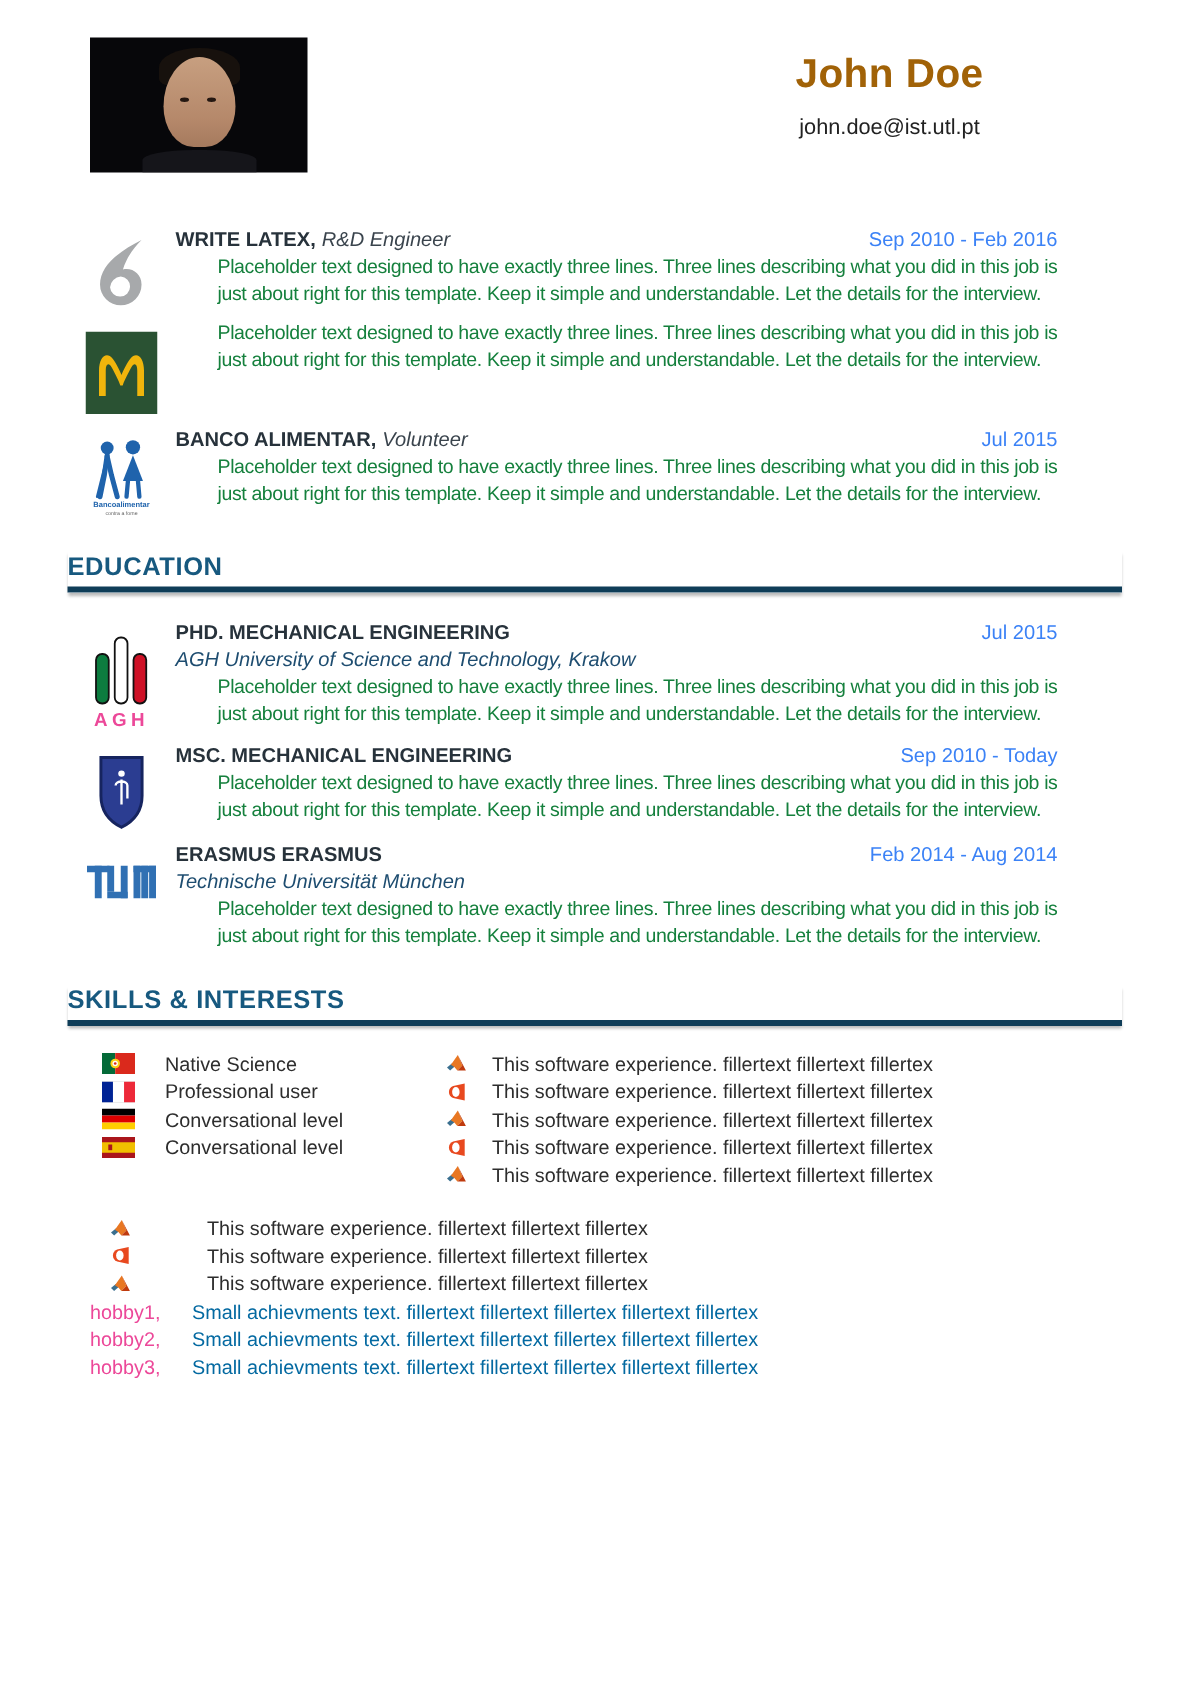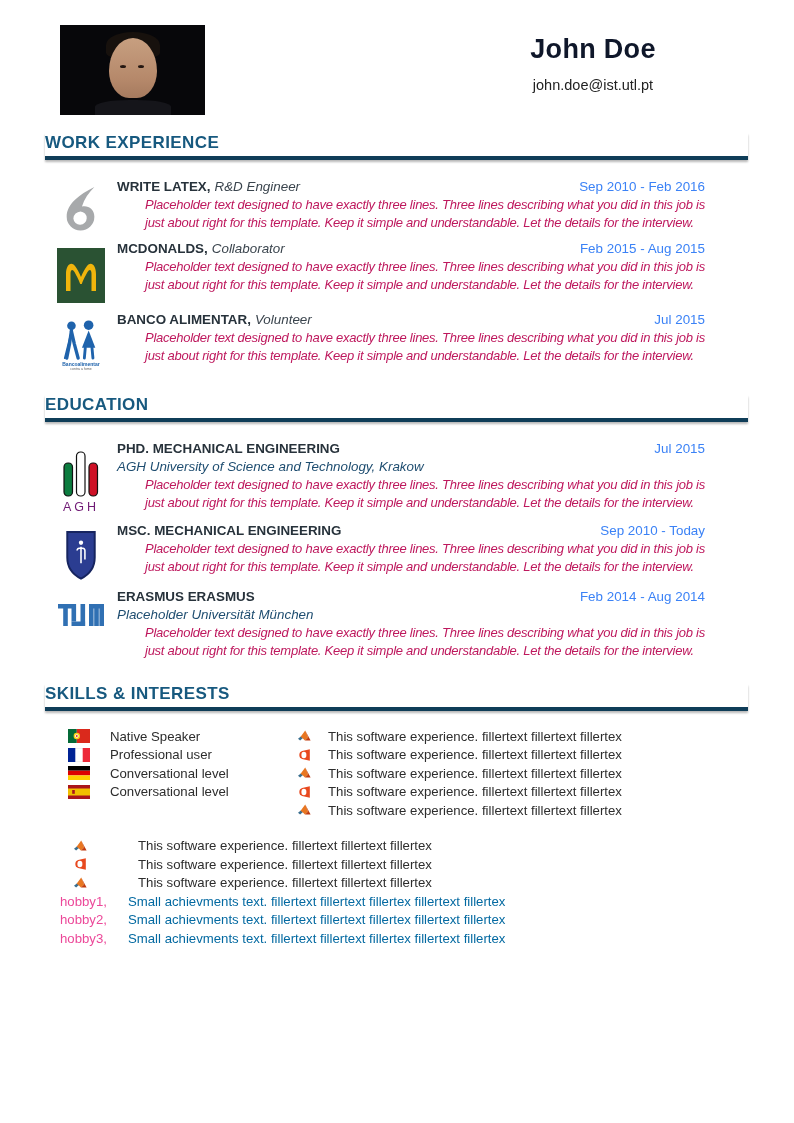--- a/index.html
+++ b/index.html
@@ -11,41 +11,41 @@
   .photo .hair{position:absolute;left:50%;top:7px;margin-left:-27px;width:54px;height:26px;
                border-radius:50% 50% 22% 22%;background:#17110d;}
   .photo .face{position:absolute;left:50%;top:13px;margin-left:-24px;width:48px;height:60px;
                border-radius:50% 50% 42% 42%/55% 55% 45% 45%;
                background:linear-gradient(180deg,#c79f80 0%,#b5886a 70%,#a57a5e 100%);}
   .photo .eye{position:absolute;width:6px;height:3px;background:#241711;border-radius:50%;top:40px;}
   .photo .eye.l{left:60px;}.photo .eye.r{left:78px;}
   .photo .jacket{position:absolute;bottom:0;left:50%;margin-left:-38px;width:76px;height:15px;
                background:#15151a;border-radius:45% 45% 0 0;}
   .header-right{position:absolute;right:96px;top:34px;width:210px;text-align:center;}
-  .name{font-size:27px;font-weight:bold;color:#0f172a;letter-spacing:0.3px;}
+  .name{font-size:27px;font-weight:bold;color:#a16207;letter-spacing:0.3px;}
   .email{margin-top:12px;font-size:14.5px;color:#222222;}
 
   
   .content{position:absolute;left:45px;top:133px;width:703px;}
 
   .sec-rule{border-bottom:4px solid #0F3D58;box-shadow:0 2px 2px rgba(0,0,0,0.28);padding-bottom:3px;}
   .sec-title{font-size:17px;line-height:20px;font-weight:bold;color:#17597F;letter-spacing:0.4px;}
 
   .entries{margin-top:18px;}
   .entry{display:flex;margin-bottom:8px;padding-right:43px;}
   .logo-col{flex:none;width:72px;display:flex;flex-direction:column;align-items:center;
             justify-content:flex-start;padding-top:8px;}
   .entry-body{flex:1;min-width:0;}
   .entry-head{display:flex;align-items:baseline;height:18px;line-height:18px;}
   .company{font-weight:bold;font-size:13.4px;color:#27323B;}
   .role{font-style:italic;font-size:13.4px;color:#3A444D;margin-left:4px;}
   .edate{margin-left:auto;font-size:13.4px;color:#3b82f6;white-space:nowrap;}
   .institution{font-style:italic;font-size:13.4px;color:#1E4D70;height:18px;line-height:18px;}
-  .desc{padding-left:28px;font-size:13px;line-height:18px;color:#be185d;
-        text-align:justify;letter-spacing:-0.25px;font-style:italic;}
+  .desc{padding-left:28px;font-size:13px;line-height:18px;color:#15803d;
+        text-align:justify;letter-spacing:-0.25px;}
 
   .section{margin-top:24px;}
   .section.first{margin-top:0;}
 
   
   .skills-cols{display:flex;margin-top:16px;}
   .lang-col{flex:none;width:253px;}
   .soft-col{flex:1;}
   .lang-row,.soft-row,.extra-row,.hobby-row{display:flex;align-items:center;height:18.5px;}
   .flag{flex:none;margin-left:23px;width:22px;height:14px;}
@@ -54,21 +54,21 @@
   .soft-text{margin-left:17px;font-size:13.2px;color:#2D2D2D;white-space:nowrap;}
   .extra-block{margin-top:17px;}
   .extra-row .soft-icon{margin-left:29px;}
   .extra-row .soft-text{margin-left:51px;}
   .hobby-label{flex:none;margin-left:15px;width:68px;font-size:13.2px;color:#ec4899;}
   .hobby-text{font-size:13.2px;color:#0369a1;white-space:nowrap;}
 
   
   .logo-caption{font-size:5px;line-height:5px;color:#1f63ac;font-weight:bold;margin-top:1px;}
   .logo-caption2{font-size:3.5px;line-height:4px;color:#666;}
-  .agh-label{font-size:12.5px;font-weight:normal;color:#701a75;letter-spacing:3px;margin-top:2px;}
+  .agh-label{font-size:12.5px;font-weight:bold;color:#ec4899;letter-spacing:3px;margin-top:2px;}
   svg{display:block;}
 </style>
 </head>
 <body>
 
 <div class="page">
 
   <div class="photo">
     <div class="hair"></div>
     <div class="face"></div>
@@ -77,23 +77,20 @@
     <div class="jacket"></div>
   </div>
   <div class="header-right">
     <div class="name">John Doe</div>
     <div class="email">john.doe@ist.utl.pt</div>
   </div>
 
   <div class="content">
 
     <div class="section first">
-      <div class="sec-rule">
-        <div class="sec-title">WORK EXPERIENCE</div>
-      </div>
       <div class="entries">
 
         <div class="entry">
           <div class="logo-col">
             <svg width="42" height="46" viewBox="0 0 44 48">
               <path fill-rule="evenodd" fill="#a7a9ab" d="M36 1 C20 9 7 19 7 32 a14.5 14.5 0 0 0 29 0 c0 -7.5 -6.5 -12 -13 -10.5 C25.5 13.5 30 7 36 1 Z
                    M21.5 26.5 a7 7 0 1 1 -7.5 7.5 a8 8 0 0 1 7.5 -7.5 Z"></path>
             </svg>
           </div>
           <div class="entry-body">
@@ -110,25 +107,20 @@
           <div class="logo-col">
             <svg width="48" height="55" viewBox="0 0 48 55">
               <rect width="48" height="55" fill="#2a5233"></rect>
               <path fill="#f0b50c" d="M9 43 V26 C9 17 14 13 18 18 C20 20.5 22.5 25 24 29 C25.5 25 28 20.5 30 18
                    C34 13 39 17 39 26 V43 H34.5 V26 C34.5 21.5 32.5 20.5 30.5 24
                    C28 28.5 25.5 33.5 24.8 36 H23.2 C22.5 33.5 20 28.5 17.5 24
                    C15.5 20.5 13.5 21.5 13.5 26 V43 Z"></path>
             </svg>
           </div>
           <div class="entry-body">
-            <div class="entry-head">
-              <span class="company">MCDONALDS,</span>
-              <span class="role">Collaborator</span>
-              <span class="edate">Feb 2015 - Aug 2015</span>
-            </div>
             <div class="desc">Placeholder text designed to have exactly three lines. Three lines describing what you did in this job is just about right for this template. Keep it simple and understandable. Let the details for the interview.</div>
           </div>
         </div>
 
         <div class="entry">
           <div class="logo-col">
             <svg width="44" height="42" viewBox="0 0 46 44">
               <g fill="none" stroke="#1f63ac" stroke-linecap="round">
                 <circle cx="13" cy="7" r="4.5" fill="#1f63ac" stroke="none"></circle>
                 <path d="M13 12 L11 26 L8 41" stroke-width="3.5"></path>
@@ -216,21 +208,21 @@
                 <rect x="36.2" y="0" width="4.6" height="22"></rect>
                 <rect x="41.4" y="0" width="4.6" height="22"></rect>
               </g>
             </svg>
           </div>
           <div class="entry-body">
             <div class="entry-head">
               <span class="company">ERASMUS ERASMUS</span>
               <span class="edate">Feb 2014 - Aug 2014</span>
             </div>
-            <div class="institution">Placeholder Universität München</div>
+            <div class="institution">Technische Universität München</div>
             <div class="desc">Placeholder text designed to have exactly three lines. Three lines describing what you did in this job is just about right for this template. Keep it simple and understandable. Let the details for the interview.</div>
           </div>
         </div>
 
       </div>
     </div>
 
     <div class="section">
       <div class="sec-rule">
         <div class="sec-title">SKILLS &amp; INTERESTS</div>
@@ -240,21 +232,21 @@
         <div class="lang-col">
 
           <div class="lang-row">
             <svg class="flag" viewBox="0 0 22 14">
               <rect width="8.8" height="14" fill="#046a38"></rect>
                 <rect x="8.8" width="13.2" height="14" fill="#da291c"></rect>
               <circle cx="8.8" cy="7" r="3.2" fill="#fcd116"></circle>
                 <circle cx="8.8" cy="7" r="1.8" fill="#fff"></circle>
               <circle cx="8.8" cy="7" r="0.9" fill="#da291c"></circle>
             </svg>
-            <span class="lang-label">Native Speaker</span>
+            <span class="lang-label">Native Science</span>
           </div>
 
           <div class="lang-row">
             <svg class="flag" viewBox="0 0 22 14">
               <rect width="22" height="14" fill="#ffffff" stroke="#cccccc" stroke-width="0.5"></rect>
               <rect width="7.3" height="14" fill="#002395"></rect>
                 <rect x="14.7" width="7.3" height="14" fill="#ed2939"></rect>
             </svg>
             <span class="lang-label">Professional user</span>
           </div>

